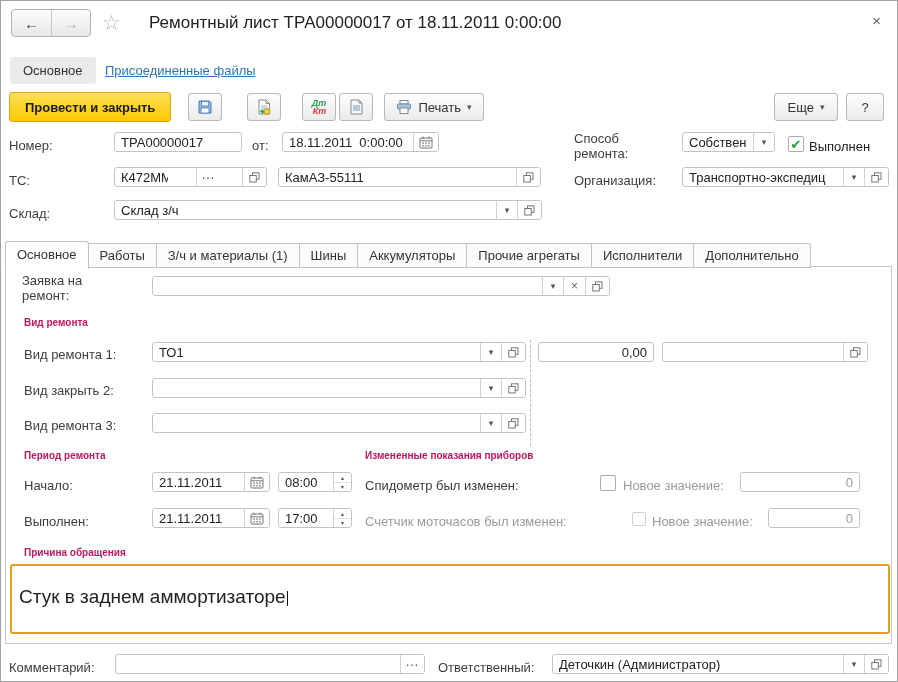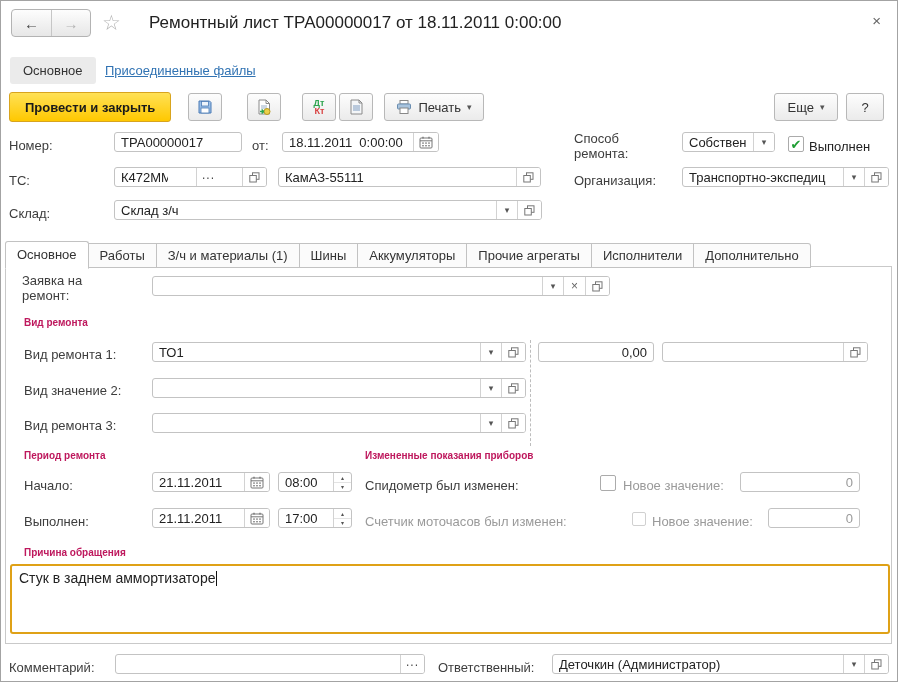--- a/index.html
+++ b/index.html
@@ -17,21 +17,21 @@
   .wtitle{position:absolute;left:148px;top:12px;font-size:17px;color:#222;white-space:nowrap;}
   .wclose{position:absolute;right:16px;top:12px;font-size:15px;color:#666;cursor:pointer;line-height:1;}
   
   .chip{position:absolute;left:9px;top:56px;height:27px;line-height:27px;padding:0 13px;background:#ebebeb;
         border-radius:3px;color:#333;}
   .flink{position:absolute;left:104px;top:62px;color:#3173b3;text-decoration:underline;cursor:pointer;}
   
   .ybtn{position:absolute;left:8px;top:91px;height:30px;padding:0 15px;font-size:13px;font-weight:bold;color:#1a1a1a;
         background:linear-gradient(#ffe156,#ffc800);border:1px solid #d8a41e;border-radius:3px;cursor:pointer;}
   .ibtn{position:absolute;top:92px;height:28px;width:34px;display:flex;align-items:center;justify-content:center;
-        background:linear-gradient(#fdfdfd,#ebebeb);border:1px solid #b8b8b8;border-radius:3px;cursor:pointer;}
+        background:linear-gradient(#fdfdfd,#ebebeb);border:1px solid #b8b8b8;border-radius:3px;cursor:pointer;font-style:italic;}
   .tbtn{position:absolute;top:92px;height:28px;display:flex;align-items:center;justify-content:center;gap:6px;
         padding:0 18px;background:linear-gradient(#fdfdfd,#ebebeb);border:1px solid #b8b8b8;border-radius:3px;
         font-size:13px;color:#333;cursor:pointer;box-sizing:border-box;}
   .caret{font-size:9px;color:#555;}
   .dtkt{display:flex;flex-direction:column;line-height:8px;font-size:9px;font-weight:bold;}
   .dtkt .dt{color:#2da44e;align-self:flex-start;}
   .dtkt .kt{color:#d84040;align-self:flex-end;}
   
   .fld{position:absolute;display:flex;align-items:stretch;height:20px;box-sizing:border-box;background:#fff;
        border:1px solid #c3c3c3;border-radius:3px;overflow:hidden;}
@@ -59,21 +59,21 @@
   .tab{height:23px;line-height:23px;padding:0 11px;border:1px solid #c2c2c2;border-left:none;background:#fbfbfb;
        color:#333;cursor:pointer;white-space:nowrap;}
   .tab:first-child{border-left:1px solid #c2c2c2;border-top-left-radius:3px;}
   .tab:last-child{border-top-right-radius:3px;}
   .tab.active{height:26px;line-height:26px;background:#fff;border-bottom:1px solid #fff;margin-bottom:-1px;
               border-top-left-radius:3px;border-top-right-radius:3px;font-weight:normal;}
   .panel{position:absolute;left:4px;top:265px;width:887px;height:378px;border:1px solid #c9c9c9;background:#fff;
          box-sizing:border-box;}
   .vdash{position:absolute;border-left:1px dashed #bdbdbd;width:0;}
   .reason{position:absolute;left:4px;top:297px;width:880px;height:70px;box-sizing:border-box;background:#fff;
-          border:2px solid #dfa117;border-radius:3px;padding:4px 7px;font-size:14px;color:#222;cursor:text;}
+          border:2px solid #dfa117;border-radius:3px;padding:20px 7px;font-size:19px;color:#222;cursor:text;}
   .cursorbar{display:inline-block;width:1px;height:15px;background:#111;vertical-align:-3px;margin-left:1px;}
   svg{display:block;}
 </style>
 </head>
 <body>
 
 <div id="app">
 
   <div class="navbtns">
     <button class="nb">←</button>
@@ -265,21 +265,21 @@
     <div class="fld" style="left:656px;top:75px;width:206px;">
       <input value="" style="">
       <span class="fbtn ob">
           <svg width="11" height="11" viewBox="0 0 11 11">
         <rect x="3.5" y="0.8" width="6.5" height="6.5" fill="#fff" stroke="#777"></rect>
         <rect x="0.8" y="3.5" width="6.5" height="6.5" fill="#fff" stroke="#777"></rect>
       </svg>
         </span>
     </div>
 
-    <div class="lbl" style="left:18px;top:116px;">Вид значение 2:</div>
+    <div class="lbl" style="left:18px;top:116px;">Вид закрыть 2:</div>
     <div class="fld" style="left:146px;top:111px;width:374px;">
       <input value="" style="">
       <span class="fbtn dd">▾</span>
       <span class="fbtn ob">
           <svg width="11" height="11" viewBox="0 0 11 11">
         <rect x="3.5" y="0.8" width="6.5" height="6.5" fill="#fff" stroke="#777"></rect>
         <rect x="0.8" y="3.5" width="6.5" height="6.5" fill="#fff" stroke="#777"></rect>
       </svg>
         </span>
     </div>

